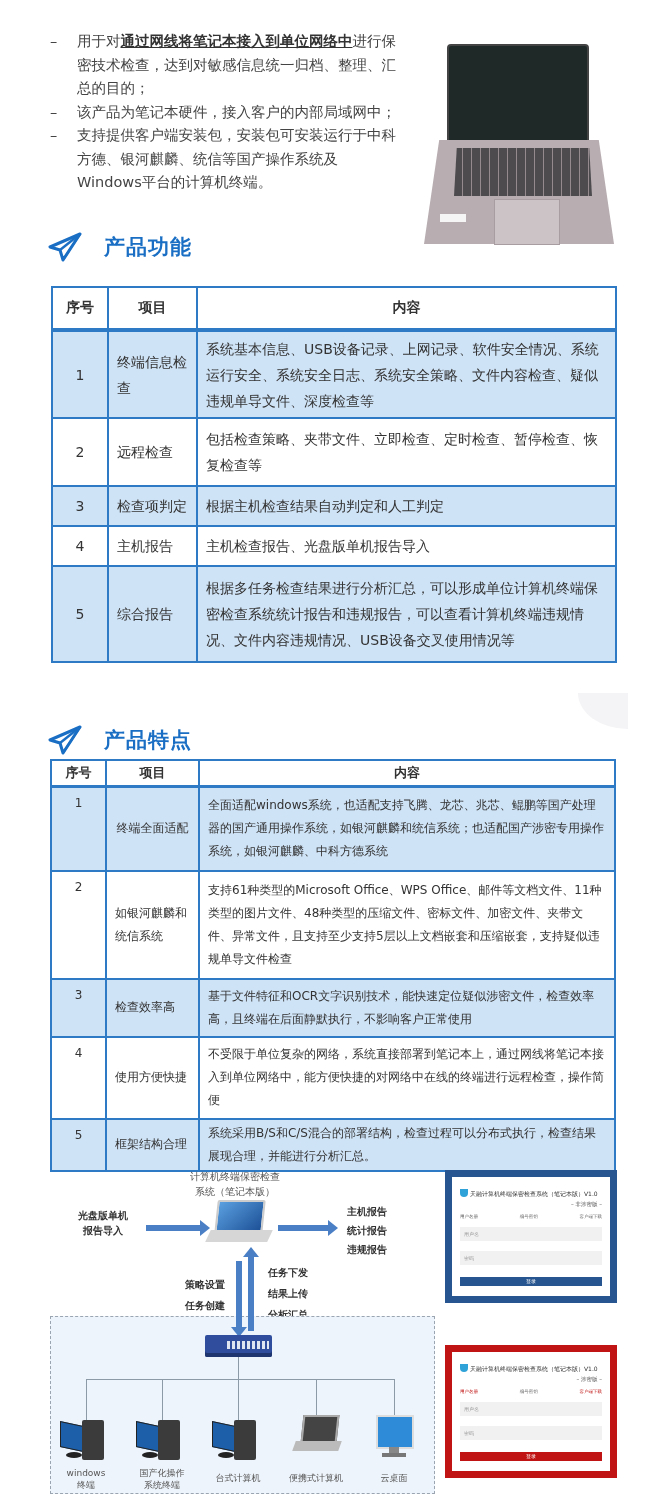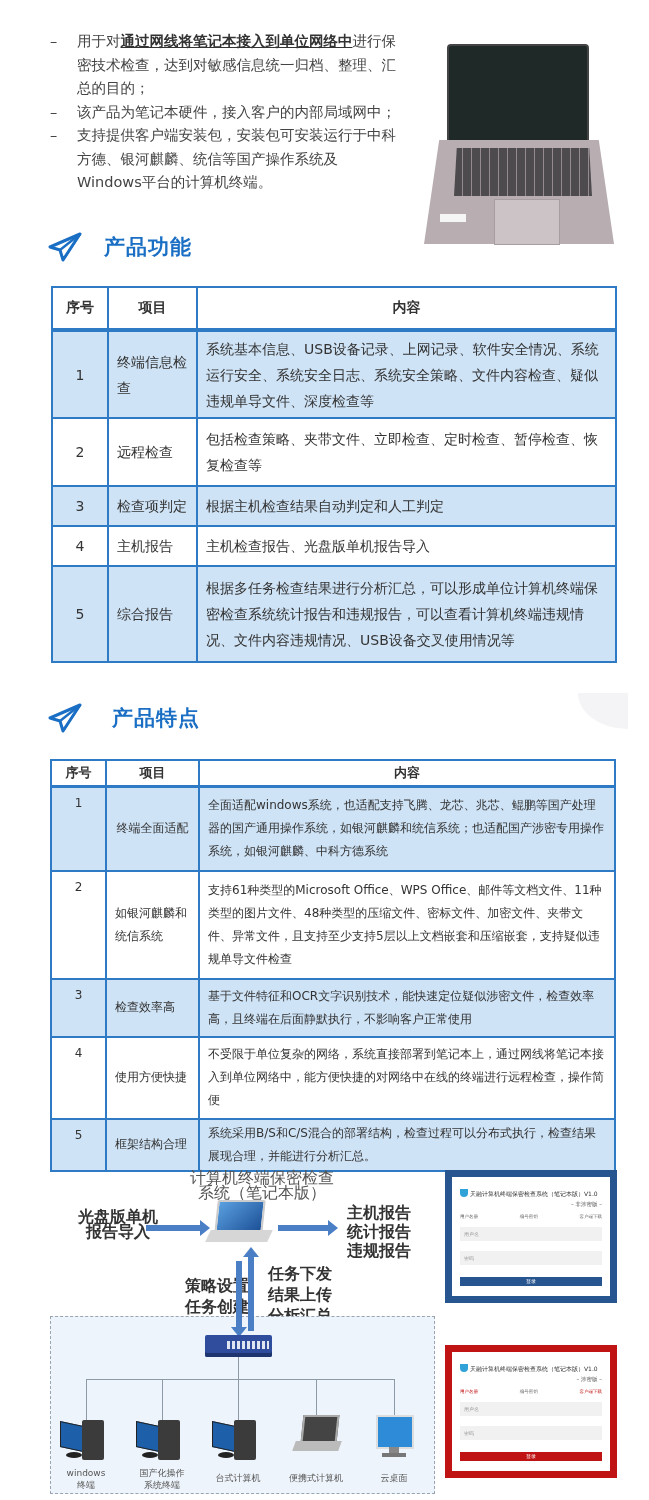--- a/index.html
+++ b/index.html
@@ -44,21 +44,21 @@
   .t2 th { height:22px; font-weight:bold; background:#fff; border-bottom:3px solid #2f7ac4; font-size:13px; }
   .t2 td { padding:0 8px; line-height:23px; color:#333; }
   .t2 td.num { text-align:center; vertical-align:top; padding-top:4px; }
   .t2 tr.alt td { background:#cfe3f6; }
   .t2 tr.wh td { background:#ffffff; }
 
   .deco-curve { left:578px; top:693px; width:50px; height:36px; background:#f4f4f6; border-bottom-left-radius:50px 36px; }
 
   
   .diag { left:50px; top:1165px; width:385px; height:330px; }
-  .diag .txt { position:absolute; font-family:Liberation Serif, serif; font-size:16px; color:#333; line-height:19px; font-weight:bold; }
+  .diag .txt { position:absolute; font-family:Liberation Mono, monospace; font-size:10px; color:#333; line-height:19px; font-weight:bold; }
   .diag .title { left:140px; top:5px; font-weight:normal; color:#555; text-align:center; line-height:15px; }
   .arrow-h { position:absolute; height:6px; background:#4a7fc5; }
   .arrow-h::after { content:""; position:absolute; right:-10px; top:-5px; border-left:10px solid #4a7fc5; border-top:8px solid transparent; border-bottom:8px solid transparent; }
   .arrow-v { position:absolute; width:6px; background:#4a7fc5; }
   .arrow-v.down::after { content:""; position:absolute; bottom:-10px; left:-5px; border-top:10px solid #4a7fc5; border-left:8px solid transparent; border-right:8px solid transparent; }
   .arrow-v.up::before { content:""; position:absolute; top:-10px; left:-5px; border-bottom:10px solid #4a7fc5; border-left:8px solid transparent; border-right:8px solid transparent; }
   .netbox { position:absolute; left:0; top:151px; width:383px; height:176px; background:#eef4fb; border:1px dashed #9aa5b1; }
   .switch { position:absolute; left:155px; top:170px; width:67px; height:22px; background:#2f4d9c; border-radius:2px;
             box-shadow: inset 0 -4px 0 #1f356f; }
   .switch::after { content:""; position:absolute; left:22px; top:6px; width:42px; height:8px; background:repeating-linear-gradient(90deg,#dfe6f2 0 3px,#2f4d9c 3px 5px); }
@@ -166,21 +166,21 @@
     <tr class="alt" style="height:96px">
       <td class="c">5</td>
       <td>综合报告</td>
       <td> 根据多任务检查结果进行分析汇总，可以形成单位计算机终端保密检查系统统计报告和违规报告，可以查看计算机终端违规情况、文件内容违规情况、USB设备交叉使用情况等</td>
     </tr>
   </tbody>
 </table>
 
 <div class="abs deco-curve"></div>
 
-<div class="abs sec-head" style="top:701px;gap:8px;">
+<div class="abs sec-head" style="top:723px;">
   <svg viewBox="0 0 34 30">
     <path d="M32 2 L2 15 L12 18 L15 28 Z" fill="none" stroke="#1a6fc4" stroke-width="3" stroke-linejoin="round"></path>
     <path d="M32 2 L12 18" stroke="#1a6fc4" stroke-width="2.5"></path>
     <path d="M32 2 L15 28" stroke="#1a6fc4" stroke-width="2"></path>
   </svg>
   <span class="title">产品特点</span>
 </div>
 
 <table class="t2">
   <colgroup>

